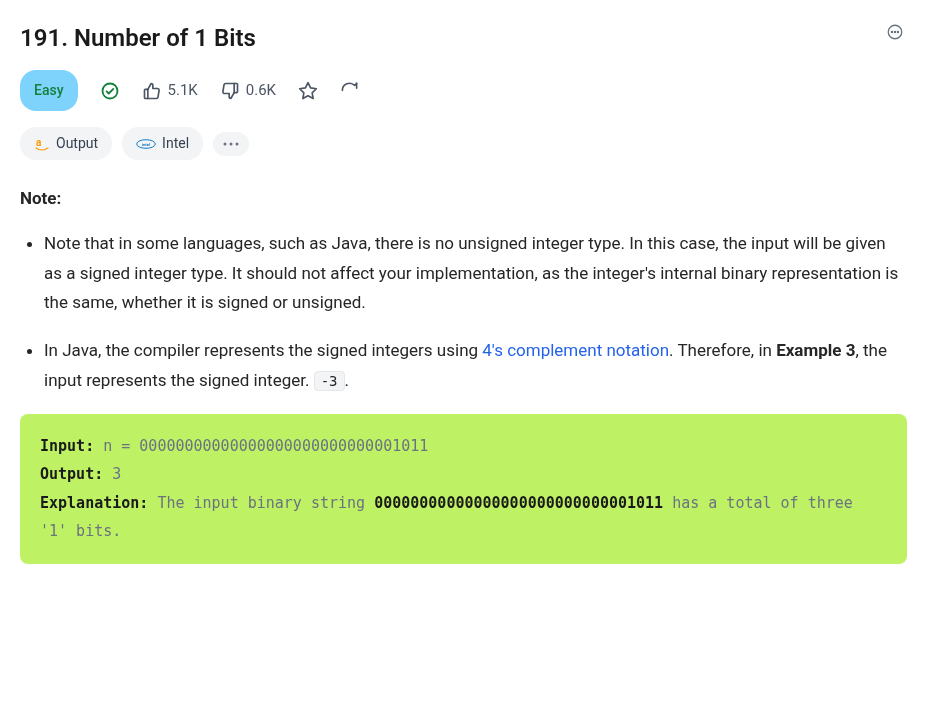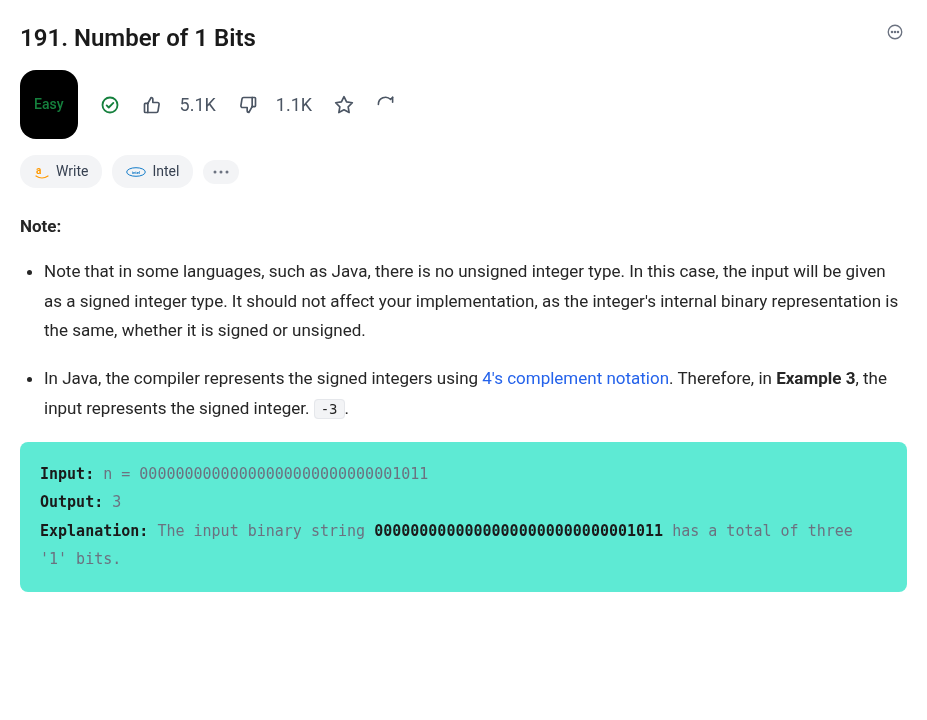--- a/index.html
+++ b/index.html
@@ -32,38 +32,38 @@
       cursor: pointer;
       color: #6b7280;
     }
     .stats-row {
       display: flex;
       align-items: center;
       gap: 22px;
       margin-bottom: 16px;
     }
     .difficulty-badge {
-      background: #000000;
+      background: #7dd3fc;
       color: #15803d;
       font-weight: 500;
       font-size: 14px;
-      padding: 24px 14px;
+      padding: 10px 14px;
       border-radius: 16px;
     }
     .solved-check {
       color: #15803d;
       display: flex;
       align-items: center;
     }
     .stat-item {
       display: flex;
       align-items: center;
-      gap: 18px;
+      gap: 6px;
       color: #4b5563;
-      font-size: 18px;
+      font-size: 15px;
       cursor: pointer;
       text-align: center;
     }
     .stat-item svg { flex-shrink: 0; }
     .icon-btn {
       display: flex;
       align-items: center;
       justify-content: center;
       cursor: pointer;
       color: #4b5563;
@@ -123,21 +123,21 @@
       font-size: 14px;
       color: #262626;
     }
     .example-heading {
       font-weight: 700;
       font-size: 17px;
       margin-top: 28px;
       margin-bottom: 14px;
     }
     .example-block {
-      background: #5eead4;
+      background: #bef264;
       border-radius: 8px;
       padding: 18px 20px;
       font-family: ui-monospace, SFMono-Regular, Menlo, Consolas, monospace;
       font-size: 15px;
       line-height: 1.9;
       color: #6b7280;
       white-space: pre-wrap;
       word-wrap: break-word;
     }
     .example-block .lbl {
@@ -179,42 +179,42 @@
       <path d="M7 10l4-7a2 2 0 0 1 2 2v4h5.5a2 2 0 0 1 2 2.3l-1.3 8a2 2 0 0 1-2 1.7H7"></path>
     </svg>
     <span>5.1K</span>
   </span>
   <span class="stat-item">
     <svg width="20" height="20" viewBox="0 0 24 24" fill="none" stroke="currentColor" stroke-width="2" stroke-linecap="round" stroke-linejoin="round">
       <path d="M17 14V3"></path>
       <path d="M17 3h3a1 1 0 0 1 1 1v9a1 1 0 0 1-1 1h-3"></path>
       <path d="M17 14l-4 7a2 2 0 0 1-2-2v-4H5.5a2 2 0 0 1-2-2.3l1.3-8A2 2 0 0 1 6.8 3H17"></path>
     </svg>
-    <span>1.1K</span>
+    <span>0.6K</span>
   </span>
   <span class="icon-btn">
     <svg width="20" height="20" viewBox="0 0 24 24" fill="none" stroke="currentColor" stroke-width="2" stroke-linecap="round" stroke-linejoin="round">
       <polygon points="12 2 15.09 8.26 22 9.27 17 14.14 18.18 21.02 12 17.77 5.82 21.02 7 14.14 2 9.27 8.91 8.26 12 2"></polygon>
     </svg>
   </span>
   <span class="icon-btn">
     <svg width="19" height="19" viewBox="0 0 24 24" fill="none" stroke="currentColor" stroke-width="2" stroke-linecap="round" stroke-linejoin="round">
       <path d="M21 3v6"></path>
       <path d="M3 12a9 9 0 0 1 15.5-6.3L21 3"></path>
     </svg>
   </span>
 </div>
 
 <div class="tags-row">
   <span class="tag tag-amazon">
     <svg width="16" height="16" viewBox="0 0 24 24">
       <text x="3" y="15" font-size="15" font-weight="700" fill="#ff9900">a</text>
       <path d="M3 18 Q12 24 21 18" fill="none" stroke="#ff9900" stroke-width="1.8" stroke-linecap="round"></path>
     </svg>
-    <span>Write</span>
+    <span>Output</span>
   </span>
   <span class="tag tag-intel">
     <svg width="20" height="14" viewBox="0 0 28 14">
       <ellipse cx="14" cy="7" rx="13" ry="6" fill="none" stroke="#0071c5" stroke-width="1.3"></ellipse>
       <text x="14" y="9.5" font-size="6" text-anchor="middle" fill="#0071c5" font-weight="600">intel</text>
     </svg>
     <span>Intel</span>
   </span>
   <span class="tag tag-more">
     <svg width="16" height="12" viewBox="0 0 16 4" fill="#6b7280">

